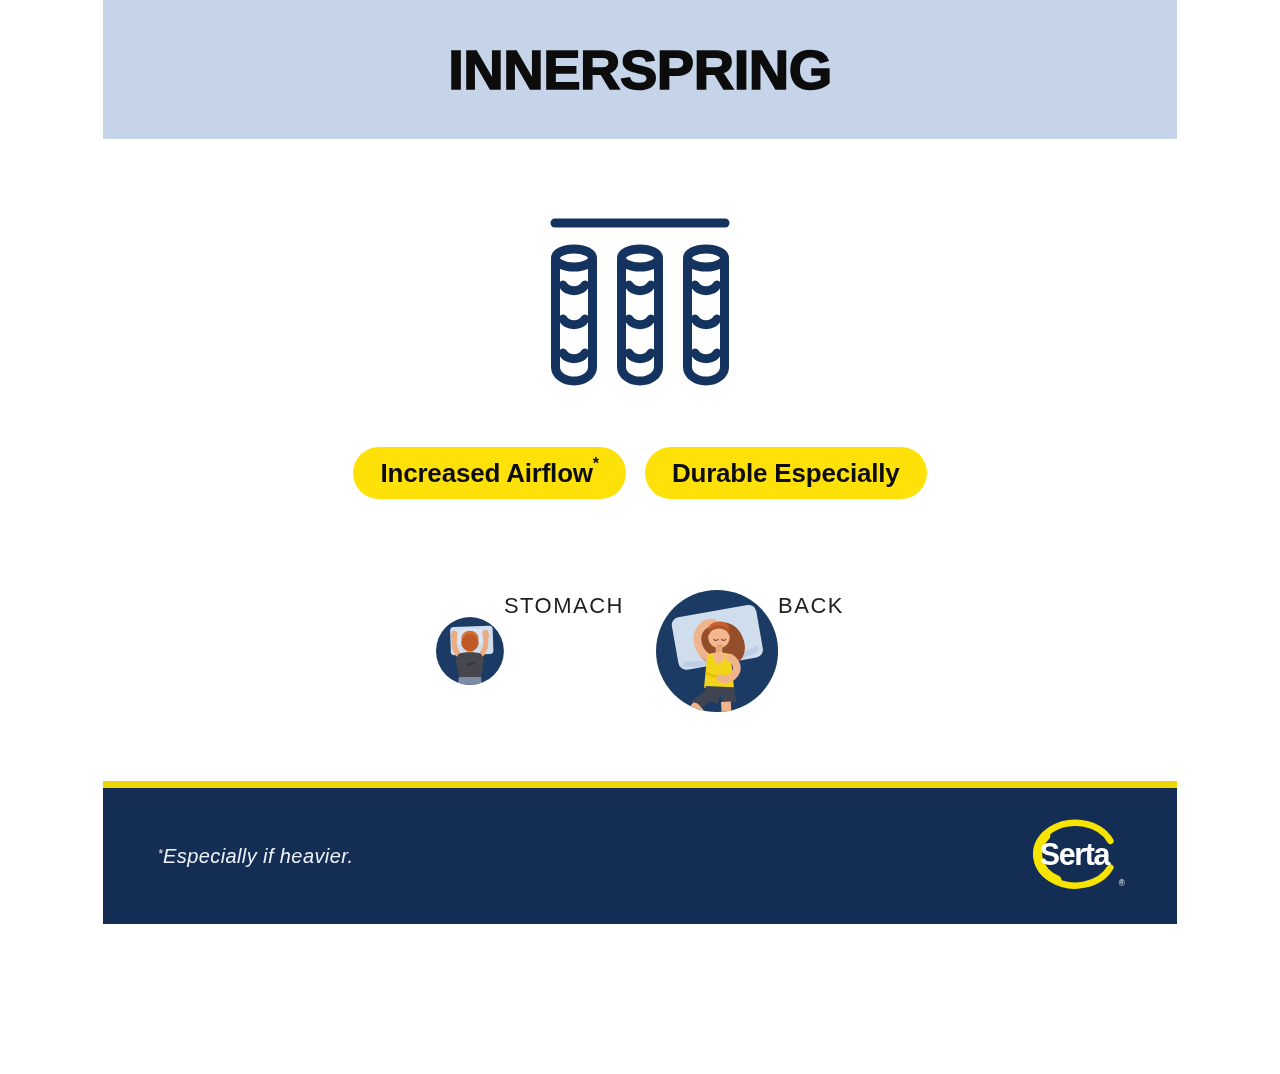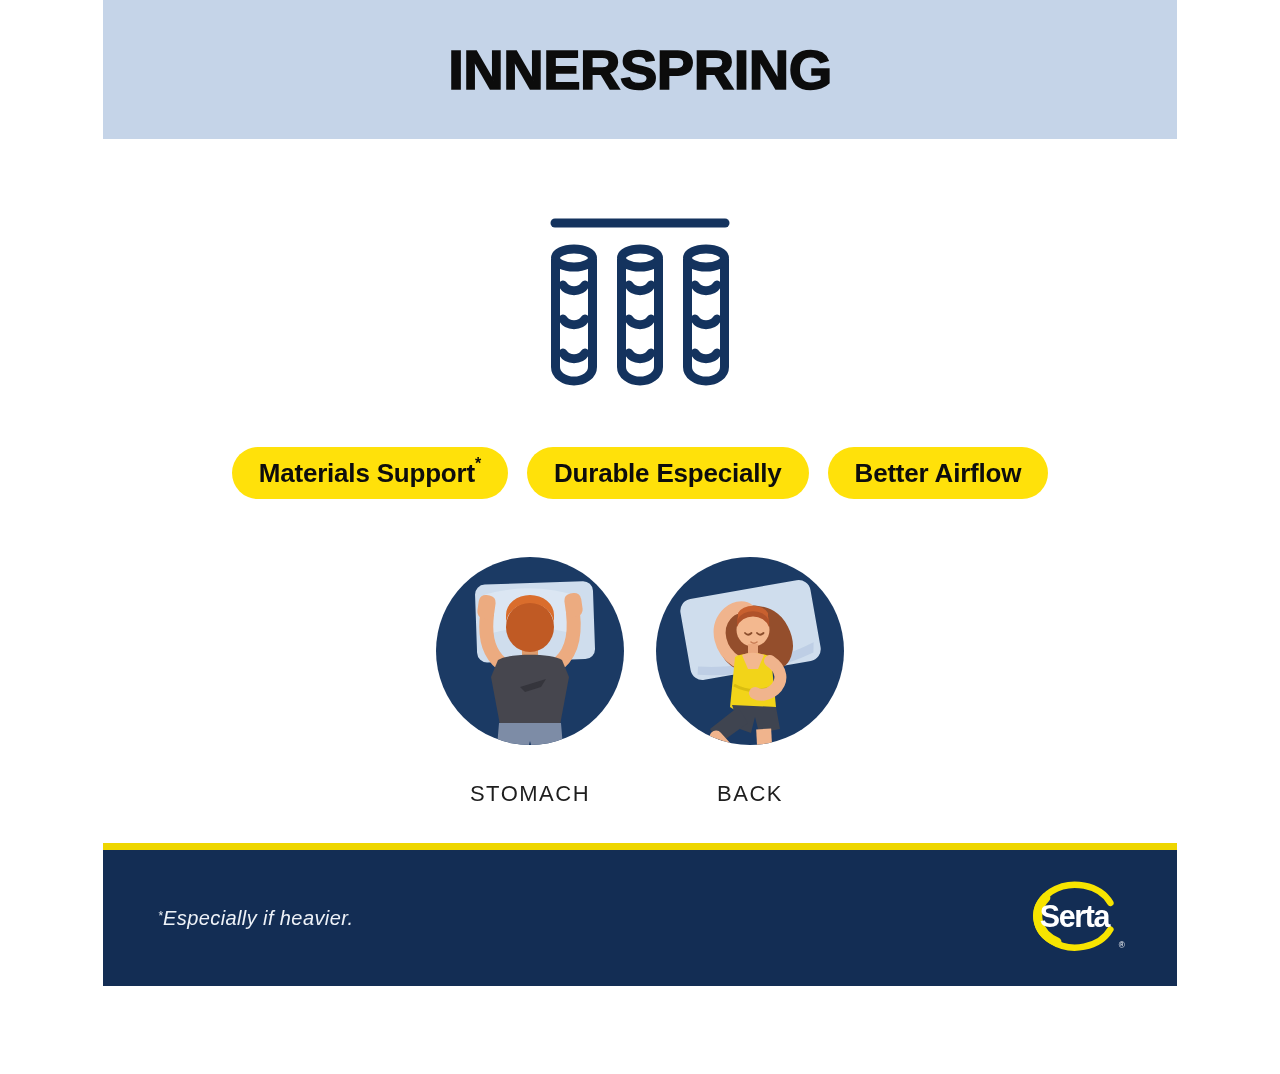--- a/index.html
+++ b/index.html
@@ -24,21 +24,21 @@
 
   
   .badges { margin-top:58px; display:flex; justify-content:center; gap:19px; }
   .badge { height:52px; border-radius:26px; background:#ffe10a; color:#0d0d0d;
            display:flex; align-items:center; padding:0 27px; font-size:26px;
            font-weight:bold; letter-spacing:-0.2px; white-space:nowrap; }
   .badge sup { font-size:16px; line-height:0; position:relative; top:-9px; }
 
   
   .positions { margin-top:58px; display:flex; justify-content:center; gap:32px; }
-  .position-col { width:188px; display:flex; flex-direction:column; align-items:center; }
+  .position-col { width:188px; display:flex; flex-direction:row; }
   .position-col svg { width:188px; height:188px; display:block; }
   .position-label { margin-top:36px; font-size:22px; color:#1e1e1e;
                     letter-spacing:1.5px; font-weight:400; }
 
   
   .footer { margin-top:36px; }
   .footer-strip { width:1074px; height:7px; background:#eed600; }
   .footer-bar { width:1074px; height:136px; background:#132d54; display:flex;
                 align-items:center; justify-content:space-between;
                 padding:0 50px 0 55px; }
@@ -86,29 +86,25 @@
             <path d="M14,102 c4.5,7.5 17.5,7.5 22,0" stroke-linecap="round"></path>
             <path d="M14,136 c4.5,7.5 17.5,7.5 22,0" stroke-linecap="round"></path>
           </g>
         </g>
       </svg>
     </div>
 
 
     <div class="badges">
       <div class="badge">
-        <span>Materials Support</span>
+        <span>Increased Airflow</span>
           <sup>*</sup>
       </div>
       <div class="badge">
         <span>Durable Especially</span>
-          <sup></sup>
-      </div>
-      <div class="badge">
-        <span>Better Airflow</span>
           <sup></sup>
       </div>
     </div>
 
     <div class="positions">
 
       <div class="position-col">
         <svg viewBox="0 0 188 188">
           <defs>
               <clipPath id="clipA">

